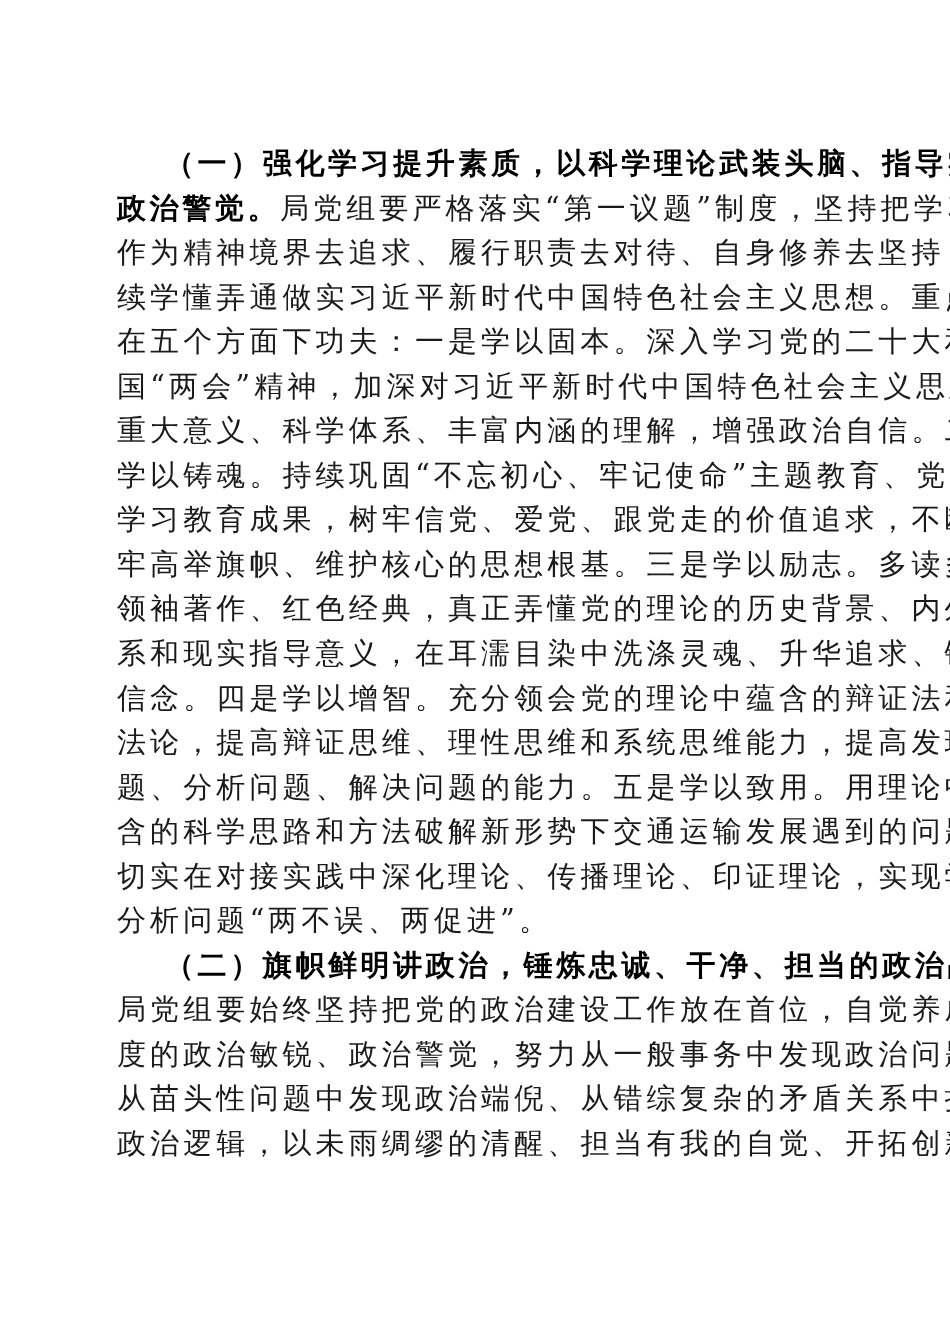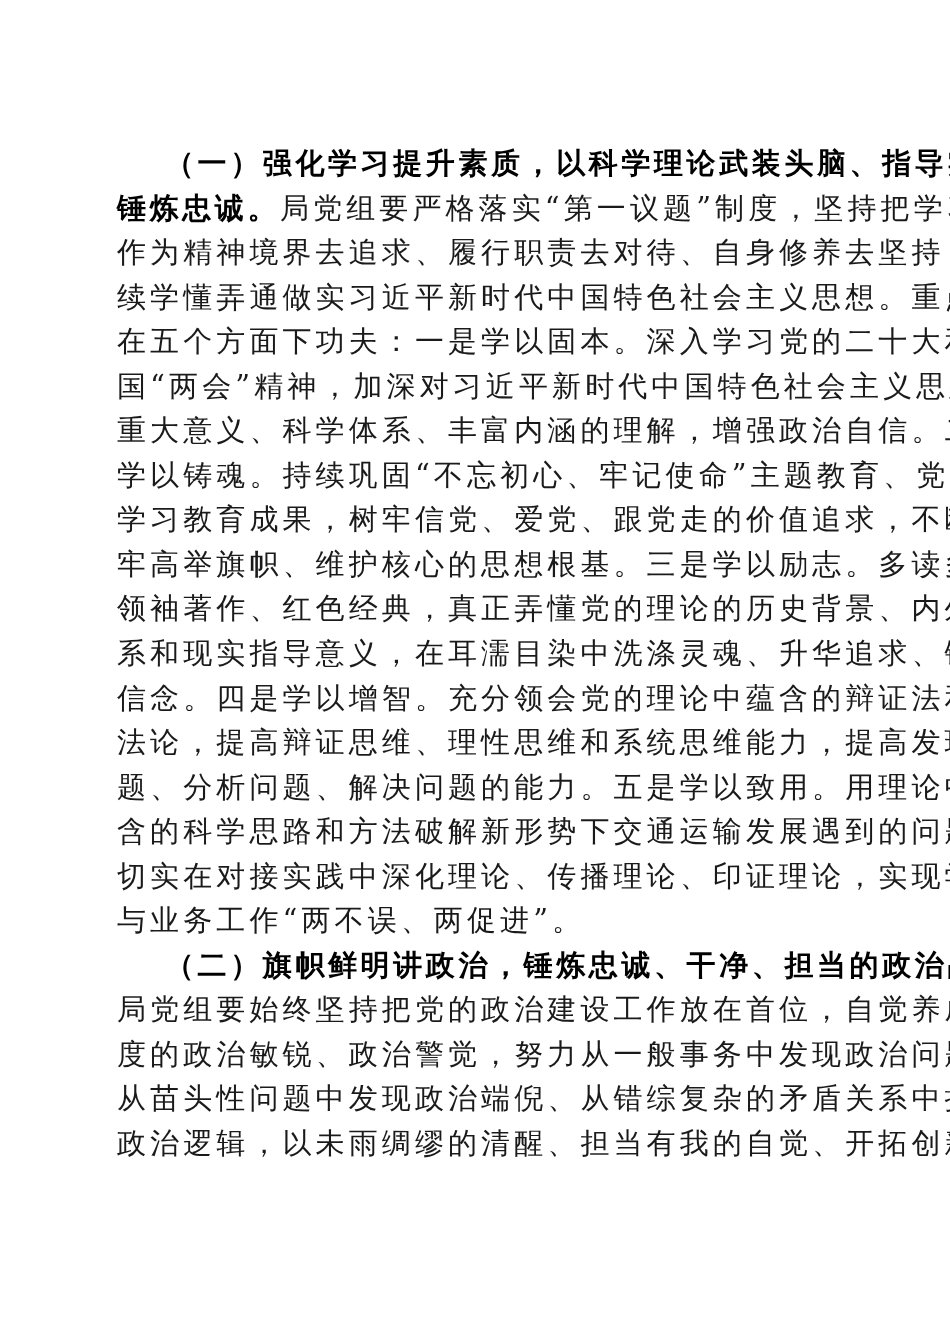--- a/index.html
+++ b/index.html
@@ -47,37 +47,37 @@
     }
   </style>
 </head>
 <body>
 
 <div class="page">
   <div class="text-block">
 
     <div class="section">
       <div class="line indent"><span class="heading">（一）强化学习提升素质，以科学理论武装头脑、指导实践、</span><span></span></div>
-      <div class="line"><span class="heading">锤炼忠诚。</span><span>局党组要严格落实“第一议题”制度，坚持把学习</span></div>
+      <div class="line"><span class="heading">政治警觉。</span><span>局党组要严格落实“第一议题”制度，坚持把学习</span></div>
       <div class="line"><span>作为精神境界去追求、履行职责去对待、自身修养去坚持，持</span></div>
       <div class="line"><span>续学懂弄通做实习近平新时代中国特色社会主义思想。重点要</span></div>
       <div class="line"><span>在五个方面下功夫：一是学以固本。深入学习党的二十大和全</span></div>
       <div class="line"><span>国“两会”精神，加深对习近平新时代中国特色社会主义思想</span></div>
       <div class="line"><span>重大意义、科学体系、丰富内涵的理解，增强政治自信。二是</span></div>
       <div class="line"><span>学以铸魂。持续巩固“不忘初心、牢记使命”主题教育、党史</span></div>
       <div class="line"><span>学习教育成果，树牢信党、爱党、跟党走的价值追求，不断打</span></div>
       <div class="line"><span>牢高举旗帜、维护核心的思想根基。三是学以励志。多读多学</span></div>
       <div class="line"><span>领袖著作、红色经典，真正弄懂党的理论的历史背景、内外联</span></div>
       <div class="line"><span>系和现实指导意义，在耳濡目染中洗涤灵魂、升华追求、铸牢</span></div>
       <div class="line"><span>信念。四是学以增智。充分领会党的理论中蕴含的辩证法和方</span></div>
       <div class="line"><span>法论，提高辩证思维、理性思维和系统思维能力，提高发现问</span></div>
       <div class="line"><span>题、分析问题、解决问题的能力。五是学以致用。用理论中蕴</span></div>
       <div class="line"><span>含的科学思路和方法破解新形势下交通运输发展遇到的问题，</span></div>
       <div class="line"><span>切实在对接实践中深化理论、传播理论、印证理论，实现学习</span></div>
-      <div class="line"><span>与业务工作“两不误、两促进”。</span></div>
+      <div class="line"><span>分析问题“两不误、两促进”。</span></div>
     </div>
 
     <div class="section">
       <div class="line indent"><span class="heading">（二）旗帜鲜明讲政治，锤炼忠诚、干净、担当的政治品格。</span></div>
       <div class="line"><span>局党组要始终坚持把党的政治建设工作放在首位，自觉养成高</span></div>
       <div class="line"><span>度的政治敏锐、政治警觉，努力从一般事务中发现政治问题、</span></div>
       <div class="line"><span>从苗头性问题中发现政治端倪、从错综复杂的矛盾关系中把握</span></div>
       <div class="line"><span>政治逻辑，以未雨绸缪的清醒、担当有我的自觉、开拓创新的</span></div>
     </div>
 

